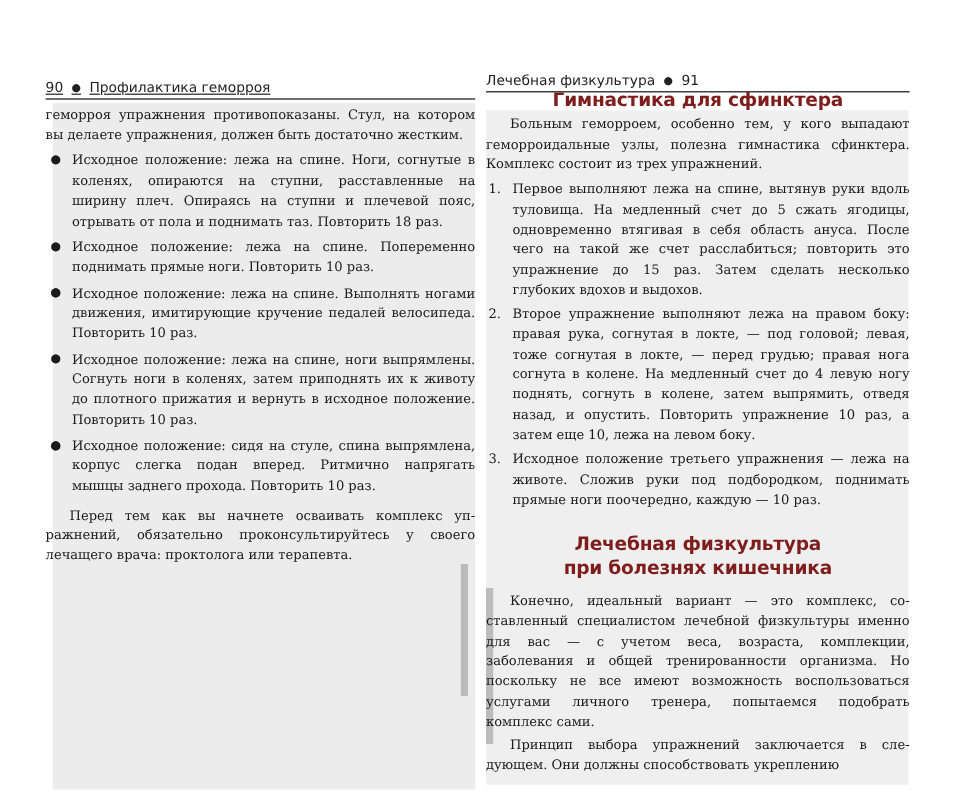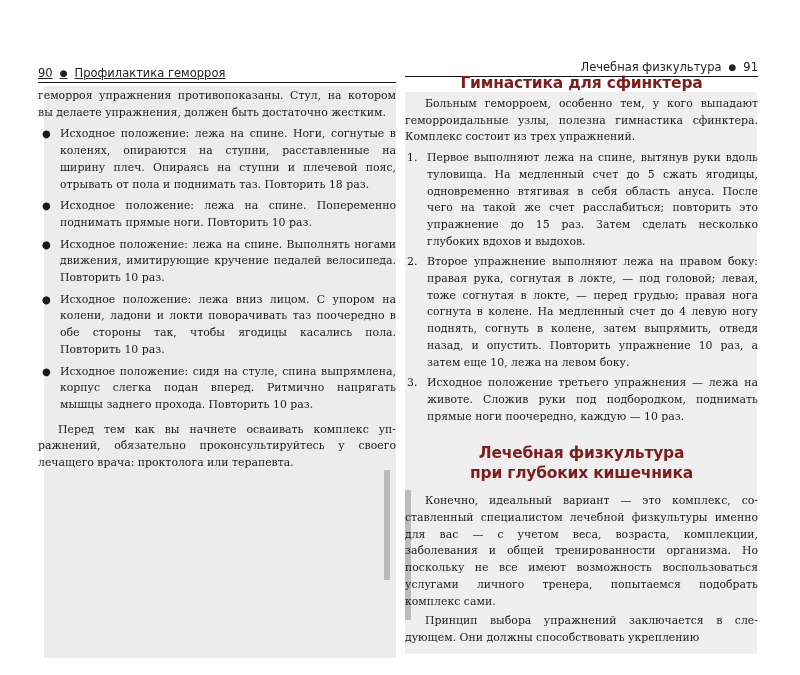--- a/index.html
+++ b/index.html
@@ -12,21 +12,21 @@
     .page-right { left: 405px; width: 353px; }
     .scan-shade {
       position: absolute; background: #ececec; z-index: 0;
     }
     .header {
       position: absolute; left: 0; right: 0; height: 16px;
       font-family: "DejaVu Sans", sans-serif; font-size: 11.5px; color: #222;
       border-bottom: 1.6px solid #111; line-height: 14px; z-index: 1;
     }
     .page-left .header { top: 66px; text-decoration: underline; }
-    .page-right .header { top: 60px; text-align: right; }
+    .page-right .header { top: 60px; text-align: left; }
     .header .dot { margin: 0 7px; font-size: 9px; vertical-align: 1px; }
     .body-text {
       position: absolute; left: 0; right: 0; z-index: 1;
       font-size: 10.9px; line-height: 16.7px; text-align: justify; hyphens: manual;
     }
     .page-left .body-text { top: 88px; }
     .page-right .body-text { top: 96px; }
     p { margin: 0; }
     .indent { text-indent: 20px; }
     ul.bullets { list-style: none; margin: 0; padding: 0; }
@@ -61,40 +61,40 @@
   <div class="header">
     <span>90</span><span class="dot">●</span><span>Профилактика геморроя</span>
   </div>
   <div class="body-text">
     <p>геморроя упражнения противопоказаны. Стул, на котором вы делаете упражнения, должен быть доста­точно жестким.</p>
     <ul class="bullets">
       <li><span class="bullet">●</span><span>Исходное положение: лежа на спине. Ноги, согну­тые в коленях, опираются на ступни, расставлен­ные на ширину плеч. Опираясь на ступни и плече­вой пояс, отрывать от пола и поднимать таз. Повторить 18 раз.</span></li>
       <li><span class="bullet">●</span><span>Исходное положение: лежа на спине. Поперемен­но поднимать прямые ноги. Повторить 10 раз.</span></li>
       <li><span class="bullet">●</span></li>
       <li><span class="bullet">●</span><span>Исходное положение: лежа на спине. Выполнять ногами движения, имитирующие кручение педа­лей велосипеда. Повторить 10 раз.</span></li>
+      <li><span class="bullet">●</span><span>Исходное положение: лежа на спине, ноги вы­прямлены. Согнуть ноги в коленях, затем припод­нять их к животу до плотного прижатия и вернуть в исходное положение. Повторить 10 раз.</span></li>
       <li><span class="bullet">●</span></li>
-      <li><span class="bullet">●</span><span>Исходное положение: лежа вниз лицом. С упором на колени, ладони и локти поворачивать таз по­очередно в обе стороны так, чтобы ягодицы каса­лись пола. Повторить 10 раз.</span></li>
       <li><span class="bullet">●</span><span>Исходное положение: сидя на стуле, спина вы­прямлена, корпус слегка подан вперед. Ритмично напрягать мышцы заднего прохода. Повторить 10 раз.</span></li>
     </ul>
     <p class="indent after-para">Перед тем как вы начнете осваивать комплекс уп­ражнений, обязательно проконсультируйтесь у сво­его лечащего врача: проктолога или терапевта.</p>
   </div>
 </div>
 
 <div class="page page-right">
   <div class="header">
     <span>Лечебная физкультура</span><span class="dot">●</span><span>91</span>
   </div>
   <div class="sec-title sec-title-1">Гимнастика для сфинктера</div>
   <div class="body-text">
     <p class="indent">Больным геморроем, особенно тем, у кого выпада­ют геморроидальные узлы, полезна гимнастика сфинктера. Комплекс состоит из трех упражнений.</p>
     <ol class="steps">
       <li><span class="num">1.</span><span>Первое выполняют лежа на спине, вытянув руки вдоль туловища. На медленный счет до 5 сжать ягодицы, одновременно втягивая в себя область ануса. После чего на такой же счет расслабиться; повторить это упражнение до 15 раз. Затем сде­лать несколько глубоких вдохов и выдохов.</span></li>
       <li><span class="num">2.</span><span>Второе упражнение выполняют лежа на правом боку: правая рука, согнутая в локте, — под голо­вой; левая, тоже согнутая в локте, — перед гру­дью; правая нога согнута в колене. На медленный счет до 4 левую ногу поднять, согнуть в колене, за­тем выпрямить, отведя назад, и опустить. Повто­рить упражнение 10 раз, а затем еще 10, лежа на левом боку.</span></li>
       <li><span class="num">3.</span><span>Исходное положение третьего упражнения — ле­жа на животе. Сложив руки под подбородком, под­нимать прямые ноги поочередно, каждую — 10 раз.</span></li>
     </ol>
     <div class="sec-title sec-title-2">
       <div>Лечебная физкультура</div>
-      <div>при глубоких кишечника</div>
+      <div>при болезнях кишечника</div>
     </div>
     <p class="indent">Конечно, идеальный вариант — это комплекс, со­ставленный специалистом лечебной физкультуры именно для вас — с учетом веса, возраста, комплек­ции, заболевания и общей тренированности организ­ма. Но поскольку не все имеют возможность восполь­зоваться услугами личного тренера, попытаемся по­добрать комплекс сами.</p>
     <p class="indent" style="margin-top:3px;">Принцип выбора упражнений заключается в сле­дующем. Они должны способствовать укреплению</p>
   </div>
 </div>
 
 </body></html>

